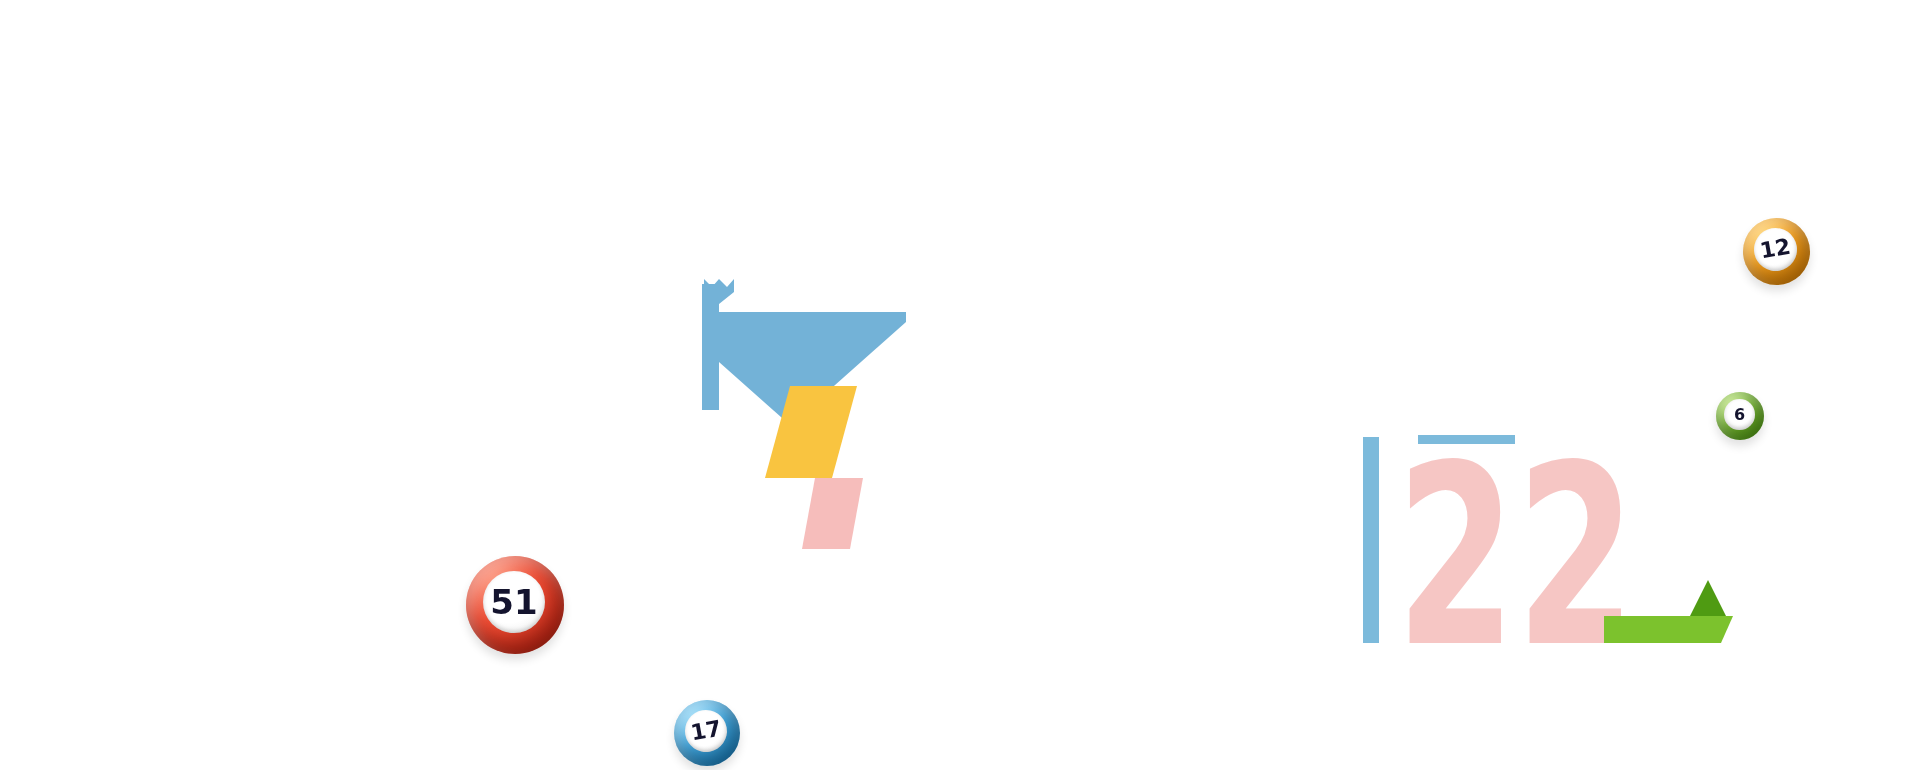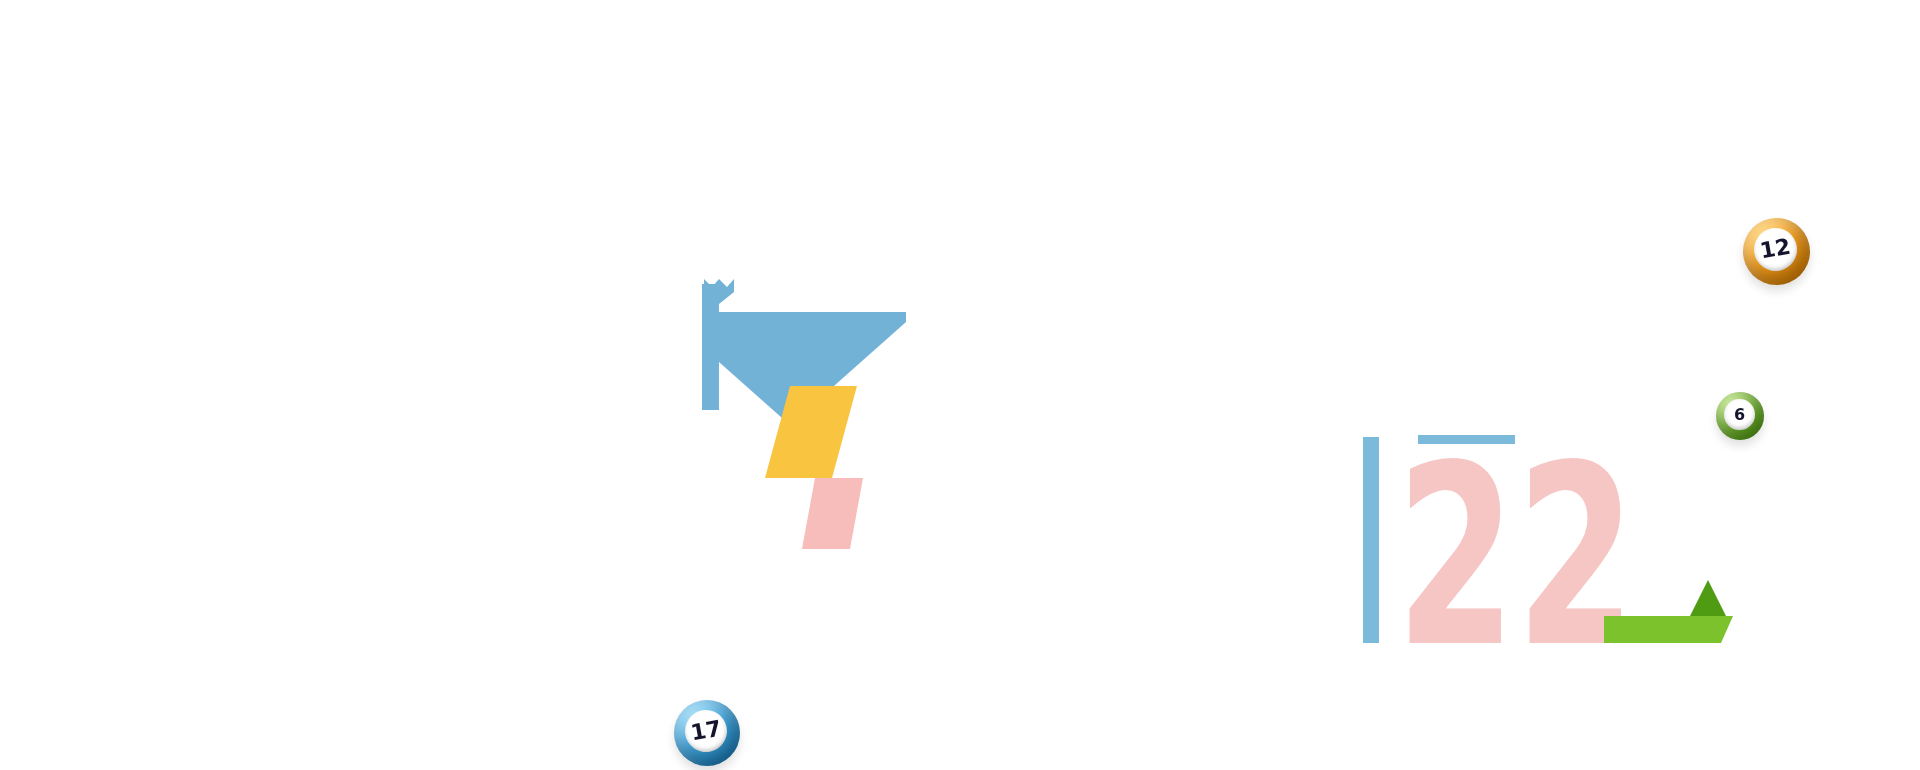--- a/index.html
+++ b/index.html
@@ -77,20 +77,25 @@
   </svg>
 
   <svg class="deco-svg" style="left:1360px; top:420px;" width="400" height="230" viewBox="0 0 400 230">
     <rect x="3" y="17" width="16" height="206" fill="#7cbadb"></rect>
     <rect x="58" y="15" width="97" height="9" fill="#7cbadb"></rect>
     <text class="logo-digits" x="36" y="223" font-size="250" textLength="240" lengthAdjust="spacingAndGlyphs" fill="#f6c6c4">22</text>
     <polygon points="330,196 348,160 366,196" fill="#4f9b12"></polygon>
     <polygon points="244,196 373,196 361,223 244,223" fill="#7cc22d"></polygon>
   </svg>
 
+  <div class="ball ball-red" style="left:466px; top:556px; width:98px; height:98px;">
+    <div class="face">
+      <span class="num" style="font-size:34px;">51</span>
+    </div>
+  </div>
 
   <div class="ball ball-blue" style="left:674px; top:700px; width:66px; height:66px;">
     <div class="face tilt-left">
       <span class="num" style="font-size:22px;">17</span>
     </div>
   </div>
 
   <div class="ball ball-orange" style="left:1743px; top:218px; width:67px; height:67px;">
     <div class="face tilt-left">
       <span class="num" style="font-size:22px;">12</span>

